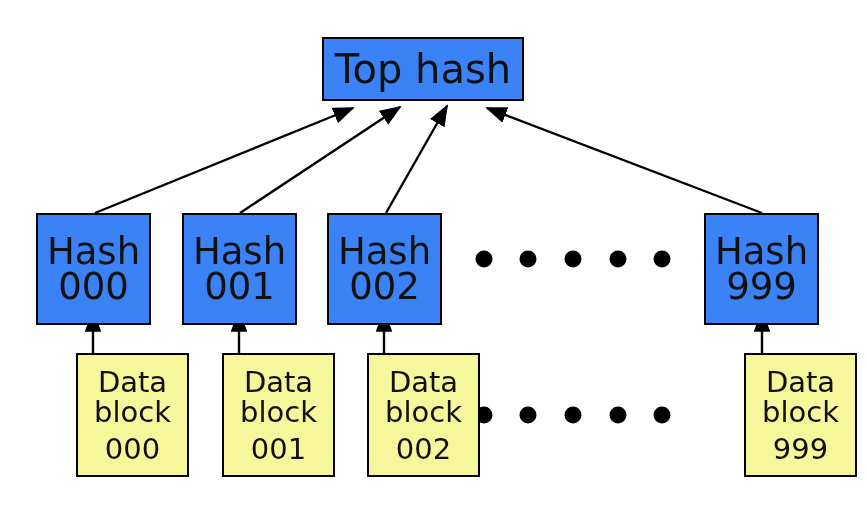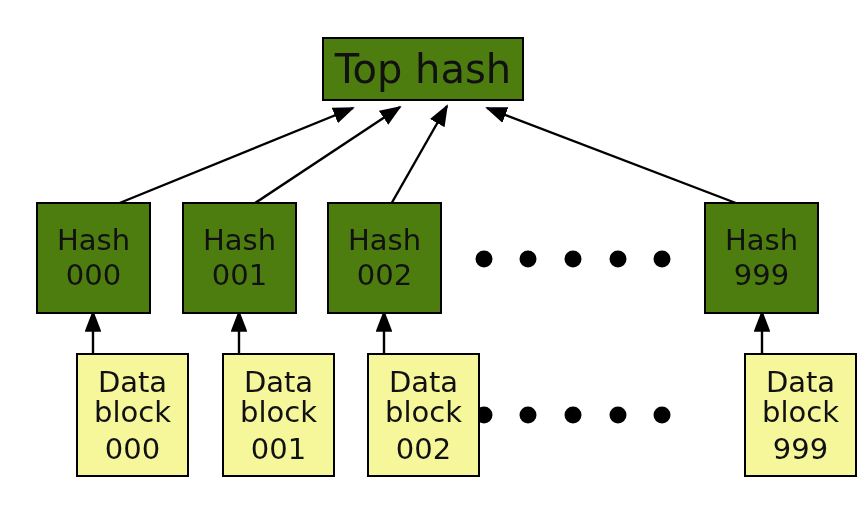--- a/index.html
+++ b/index.html
@@ -19,41 +19,41 @@
     position: absolute;
     left: 0;
     top: 0;
     width: 867px;
     height: 512px;
   }
   .box {
     position: absolute;
     box-sizing: border-box;
     border: 2px solid #000000;
-    background: #4d7c0f;
+    background: #3b82f6;
     display: flex;
     flex-direction: column;
     align-items: center;
     justify-content: center;
     text-align: center;
     color: #111111;
   }
   .top-hash {
     left: 322px;
     top: 37px;
     width: 202px;
     height: 64px;
     font-size: 40px;
     line-height: 1;
   }
   .hash-box {
-    top: 202px;
+    top: 213px;
     width: 115px;
     height: 112px;
-    font-size: 29px;
+    font-size: 37px;
     line-height: 35px;
   }
   .data-box {
     top: 353px;
     width: 113px;
     height: 124px;
     font-size: 29px;
     line-height: 30px;
     background: #f6f69b;
     margin-left: 40px;

